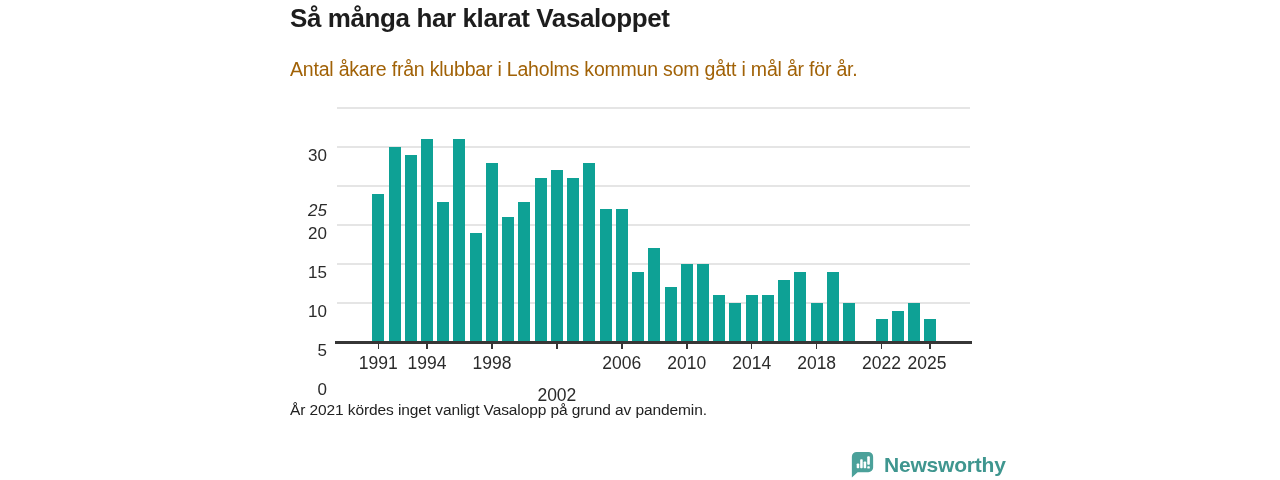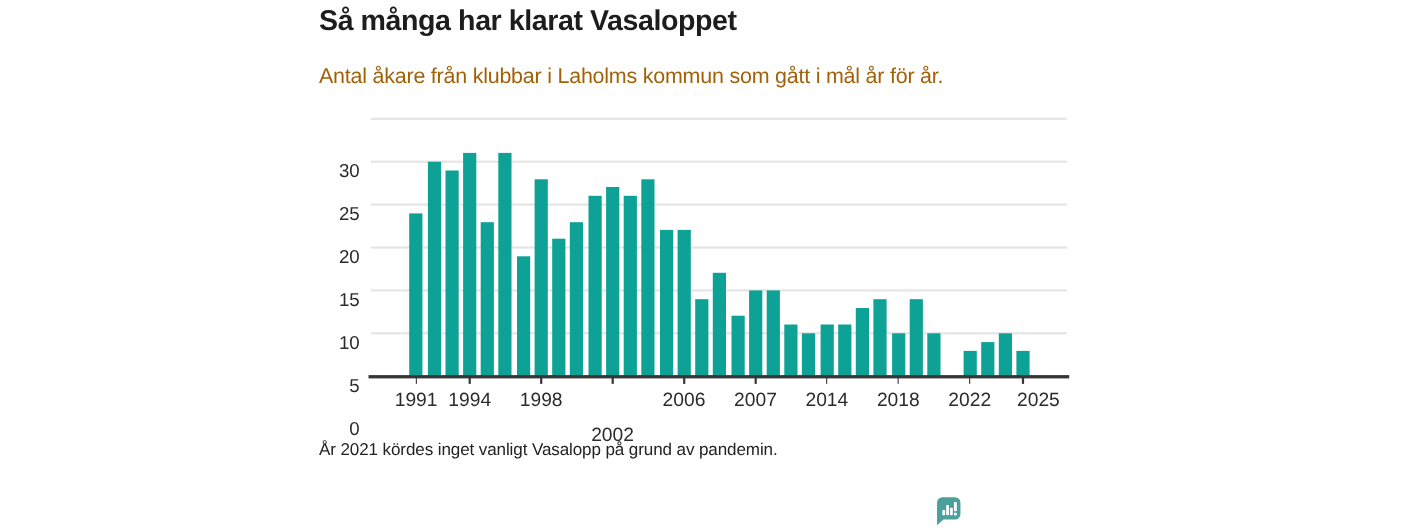--- a/index.html
+++ b/index.html
@@ -57,21 +57,21 @@
       <div class="ylabel" style="top: 224px;">0</div>
       <div class="gridline" style="top: 194.35px; background: rgb(229, 229, 229);"></div>
       <div class="ylabel" style="top: 185px;">5</div>
       <div class="gridline" style="top: 155.35px; background: rgb(229, 229, 229);"></div>
       <div class="ylabel" style="top: 146px;">10</div>
       <div class="gridline" style="top: 116.35px; background: rgb(229, 229, 229);"></div>
       <div class="ylabel" style="top: 107px;">15</div>
       <div class="gridline" style="top: 77.35px; background: rgb(229, 229, 229);"></div>
       <div class="ylabel" style="top: 68px;">20</div>
       <div class="gridline" style="top: 38.35px; background: rgb(229, 229, 229);"></div>
-      <div class="ylabel" style="top: 29px;">25</div>
+      <div class="ylabel" style="top: 45px; font-style: italic;">25</div>
       <div class="gridline" style="top: -0.65px; background: rgb(229, 229, 229);"></div>
       <div class="ylabel" style="top: -10px;">30</div>
       <div class="bar" style="left: 35.3px; width: 12px; top: 85.8px; height: 148.2px; background: rgb(14, 161, 149);"></div>
       <div class="bar" style="left: 51.535px; width: 12px; top: 39px; height: 195px; background: rgb(14, 161, 149);"></div>
       <div class="bar" style="left: 67.77px; width: 12px; top: 46.8px; height: 187.2px; background: rgb(14, 161, 149);"></div>
       <div class="bar" style="left: 84.005px; width: 12px; top: 31.2px; height: 202.8px; background: rgb(14, 161, 149);"></div>
       <div class="bar" style="left: 100.24px; width: 12px; top: 93.6px; height: 140.4px; background: rgb(14, 161, 149);"></div>
       <div class="bar" style="left: 116.475px; width: 12px; top: 31.2px; height: 202.8px; background: rgb(14, 161, 149);"></div>
       <div class="bar" style="left: 132.71px; width: 12px; top: 124.8px; height: 109.2px; background: rgb(14, 161, 149);"></div>
       <div class="bar" style="left: 148.945px; width: 12px; top: 54.6px; height: 179.4px; background: rgb(14, 161, 149);"></div>
@@ -106,36 +106,37 @@
       <div class="xlabel" style="left: 41.3px;">1991</div>
       <div class="xtick" style="left: 89.205px; background: rgb(54, 54, 54);"></div>
       <div class="xlabel" style="left: 90.005px;">1994</div>
       <div class="xtick" style="left: 154.145px; background: rgb(54, 54, 54);"></div>
       <div class="xlabel" style="left: 154.945px;">1998</div>
       <div class="xtick" style="left: 219.085px; background: rgb(54, 54, 54);"></div>
       <div class="xlabel" style="left: 219.885px; margin-top: 32px;">2002</div>
       <div class="xtick" style="left: 284.025px; background: rgb(54, 54, 54);"></div>
       <div class="xlabel" style="left: 284.825px;">2006</div>
       <div class="xtick" style="left: 348.965px; background: rgb(54, 54, 54);"></div>
-      <div class="xlabel" style="left: 349.765px;">2007</div>
+      <div class="xlabel" style="left: 349.765px;">2010</div>
       <div class="xtick" style="left: 413.905px; background: rgb(54, 54, 54);"></div>
       <div class="xlabel" style="left: 414.705px;">2014</div>
       <div class="xtick" style="left: 478.845px; background: rgb(54, 54, 54);"></div>
       <div class="xlabel" style="left: 479.645px;">2018</div>
       <div class="xtick" style="left: 543.785px; background: rgb(54, 54, 54);"></div>
       <div class="xlabel" style="left: 544.585px;">2022</div>
       <div class="xtick" style="left: 592.49px; background: rgb(54, 54, 54);"></div>
-      <div class="xlabel" style="left: 607px;">2025</div>
+      <div class="xlabel" style="left: 590px;">2025</div>
     </div>
 
   <p class="chart-footnote">År 2021 kördes inget vanligt Vasalopp på grund av pandemin.</p>
 
   <div class="brand">
     <svg width="29" height="29" viewBox="0 0 30 30" aria-hidden="true">
       <path d="M4,7 a5,5 0 0 1 5,-5 h12 a5,5 0 0 1 5,5 v11 a5,5 0 0 1 -5,5 h-11 l-6,5.5 z" fill="#4ba19a"></path>
       <rect x="9" y="14" width="2.6" height="5" rx="0.8" fill="#ffffff"></rect>
       <rect x="12.6" y="9.5" width="2.6" height="9.5" rx="0.8" fill="#ffffff"></rect>
       <rect x="16.2" y="12" width="2.6" height="7" rx="0.8" fill="#ffffff"></rect>
       <rect x="19.9" y="6.5" width="2.7" height="8.7" rx="0.9" fill="#ffffff"></rect>
       <rect x="19.9" y="16.7" width="2.7" height="2.5" rx="0.9" fill="#ffffff"></rect>
     </svg>
+    <span class="brand-name">Newsworthy</span>
   </div>
 </div>
 
 </body></html>

